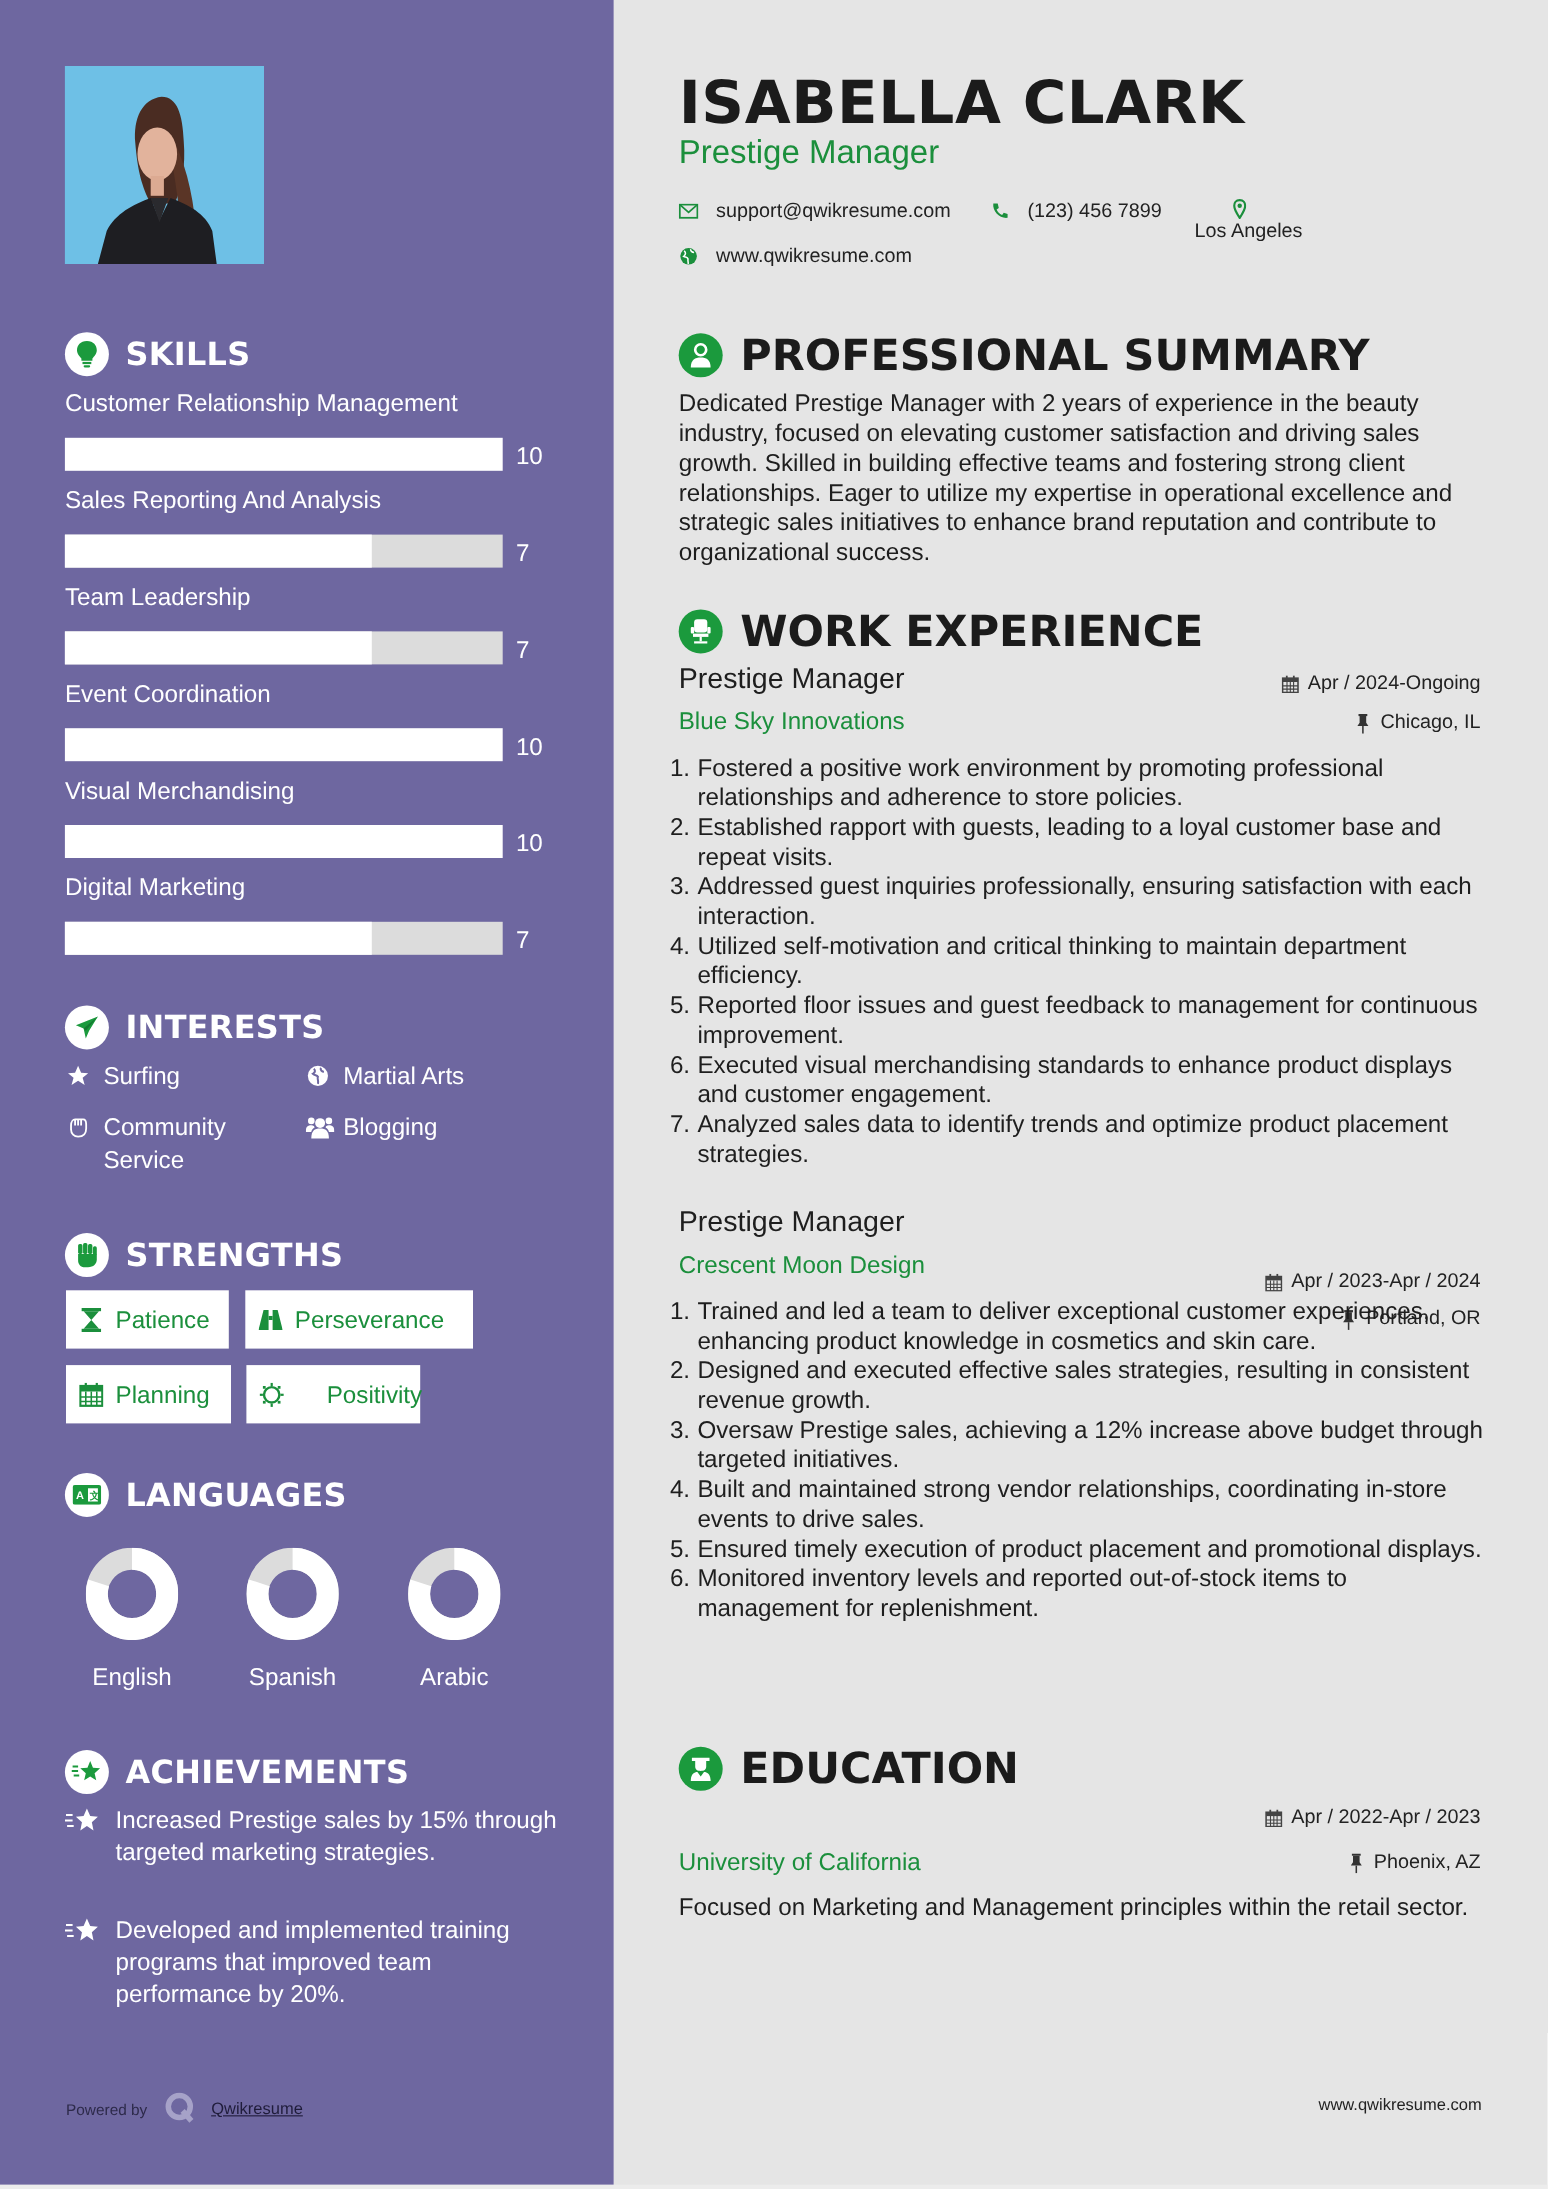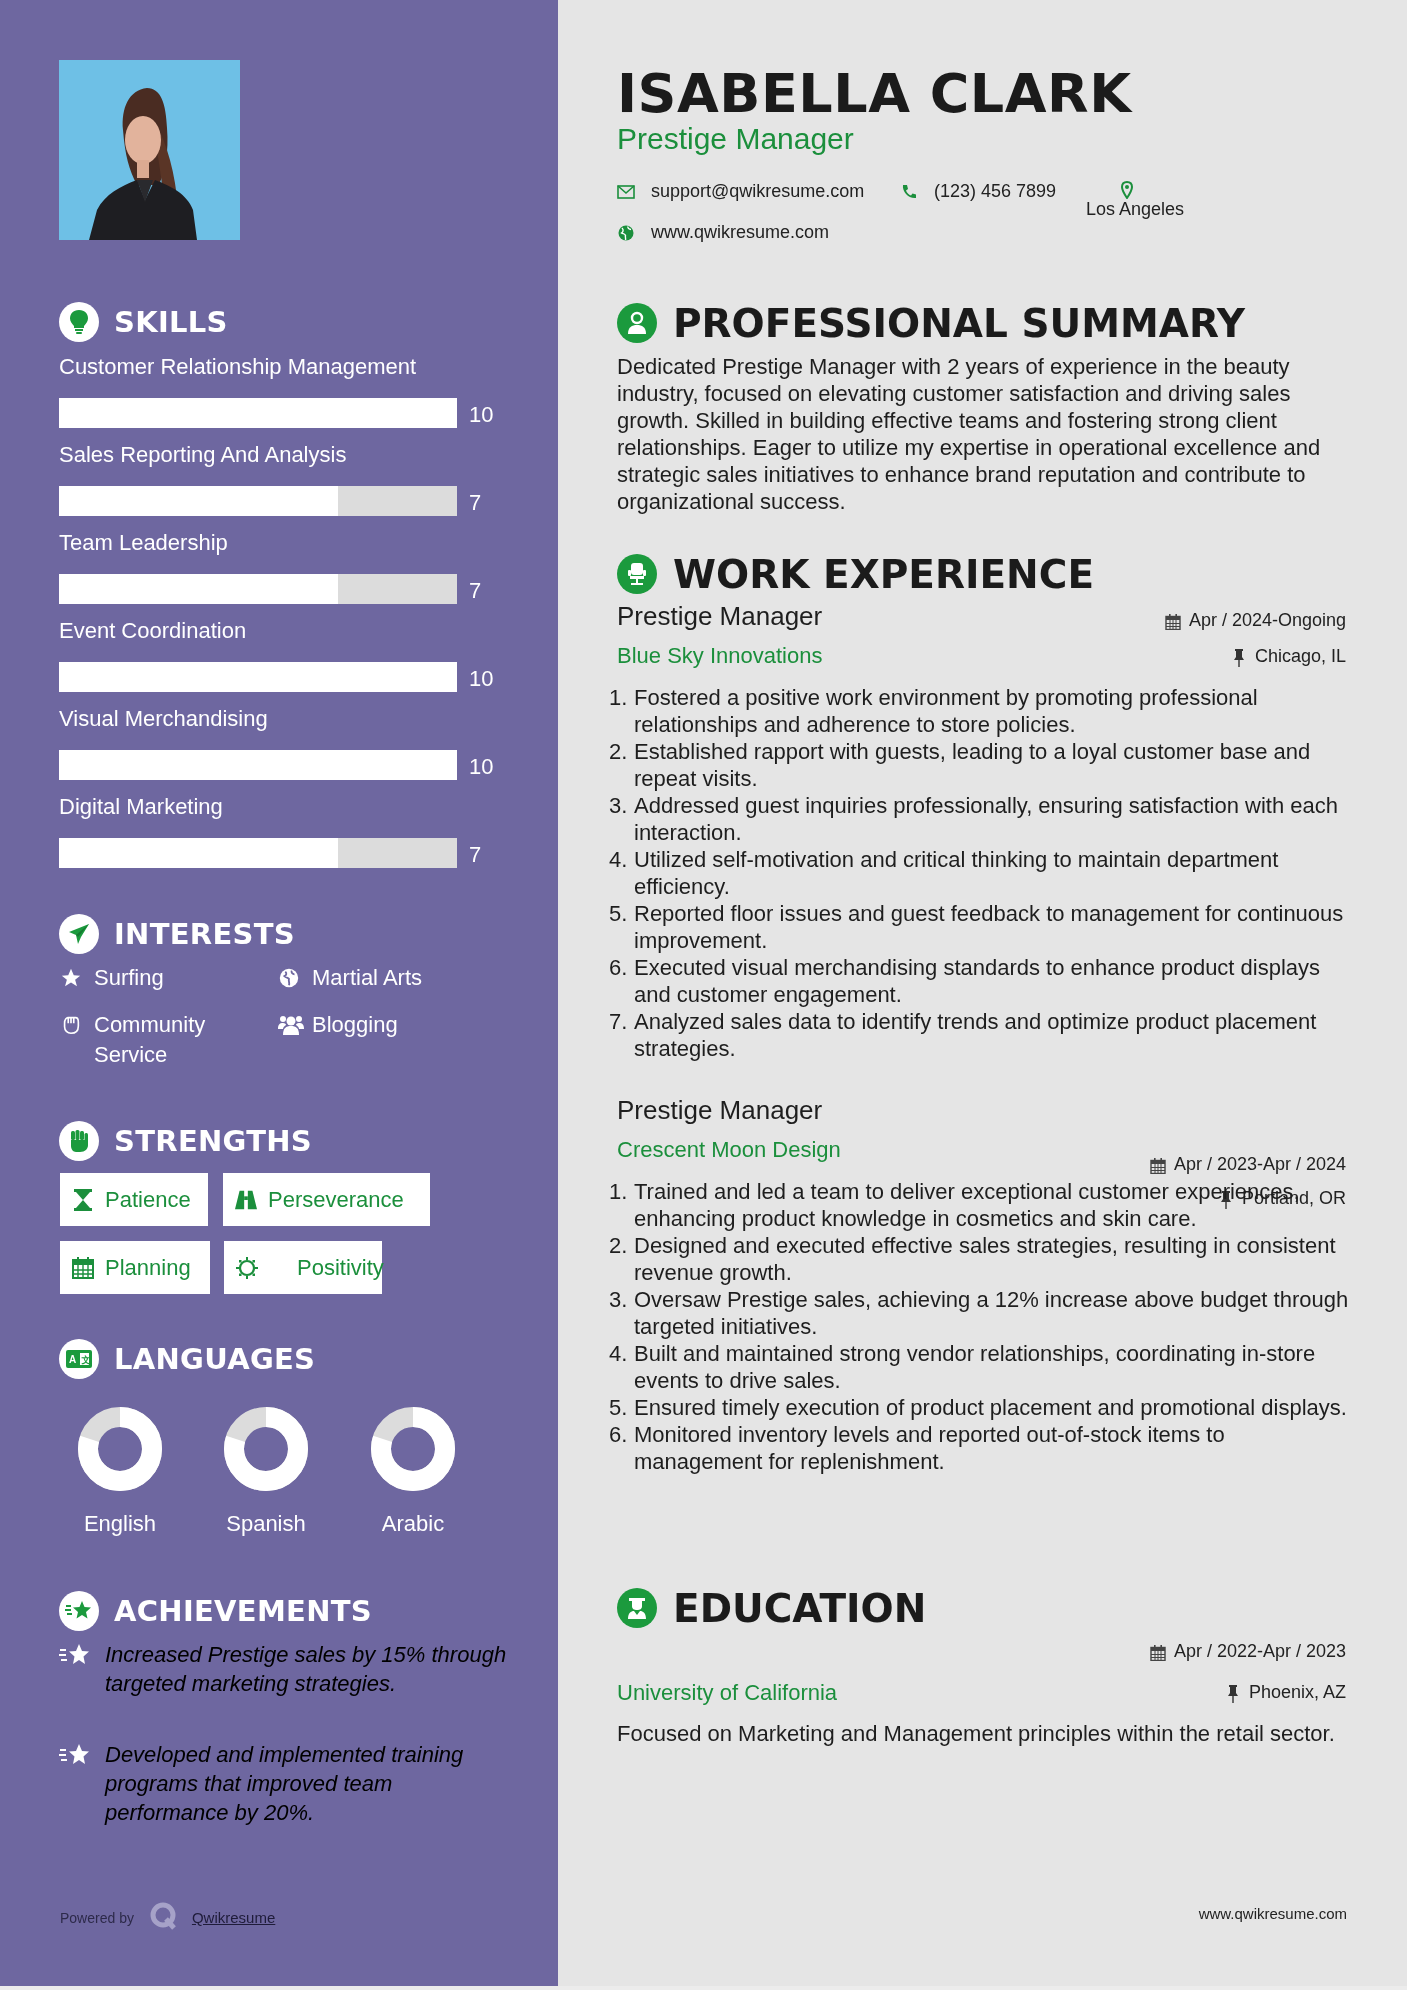--- a/index.html
+++ b/index.html
@@ -27,21 +27,21 @@
 
   .chip { position: absolute; height: 53px; background: #fff; display: flex; align-items: center; padding: 0 14px 0 12px; color: #1b8f3c; font-size: 22px; }
   .chip .cicon { width: 22px; height: 24px; margin-right: 11px; display: flex; align-items: center; justify-content: center; }
 
   .lang { position: absolute; width: 120px; text-align: center; }
   .lang .donut { width: 84px; height: 84px; margin: 0 auto; }
   .lang .lname { margin-top: 16px; font-size: 22px; color: #fff; }
 
   .ach { position: absolute; left: 59px; width: 450px; display: flex; align-items: flex-start; }
   .ach .aicon { width: 36px; height: 30px; flex: none; margin-right: 10px; display: flex; align-items: center; }
-  .ach .atext { font-size: 22px; line-height: 29px; color: #000000; font-style: italic; }
+  .ach .atext { font-size: 22px; line-height: 29px; color: #ffffff; }
 
   .powered { position: absolute; left: 60px; top: 1902px; display: flex; align-items: center; font-size: 14px; color: #2d2a4a; }
   .powered .qlogo { margin: 0 14px 0 16px; }
   .powered .qlink { color: #1f1c3a; text-decoration: underline; font-size: 15px; }
 
   .name { position: absolute; left: 59px; top: 62px; font-family: "DejaVu Sans", sans-serif; font-weight: bold; font-size: 54px; letter-spacing: 0.5px; color: #1b1b1b; }
   .jobtitle { position: absolute; left: 59px; top: 122px; font-size: 30px; color: #1b8f3c; }
   .contact { position: absolute; display: flex; align-items: center; font-size: 18px; color: #222; }
   .contact .cticon { width: 18px; height: 18px; margin-right: 16px; display: flex; align-items: center; justify-content: center; }
 

